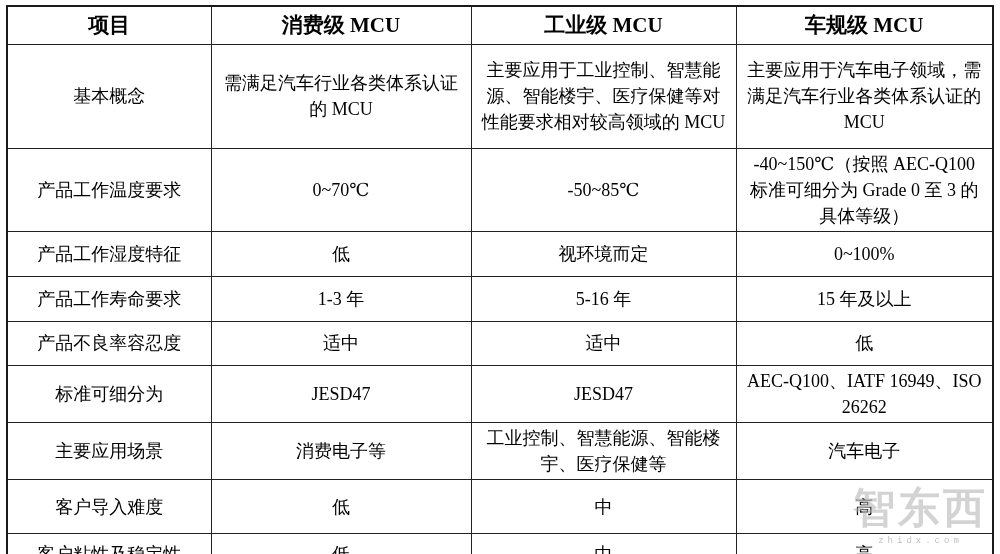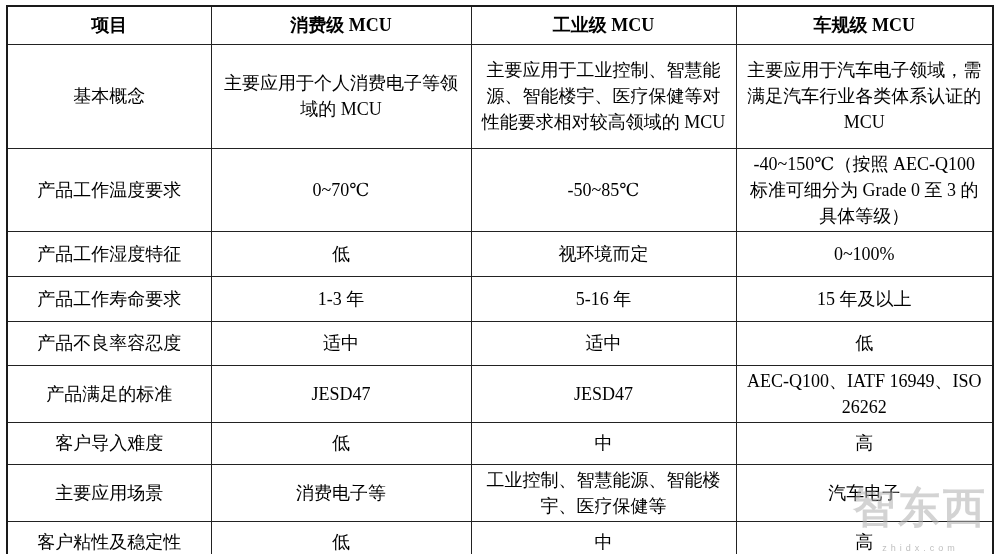--- a/index.html
+++ b/index.html
@@ -31,21 +31,21 @@
     padding: 2px 10px;
     font-size: 18px;
     line-height: 1.45;
     word-break: break-word;
   }
   table.mcu {
     border: 2px solid #1a1a1a;
   }
   table.mcu th {
     font-weight: bold;
-    font-size: 18px;
+    font-size: 21px;
   }
   thead tr            { height: 38px; }
   tbody tr:nth-child(1){ height: 104px; }
   tbody tr:nth-child(2){ height: 80px; }
   tbody tr:nth-child(3){ height: 45px; margin-top: 40px; }
   tbody tr:nth-child(4){ height: 45px; padding-left: 48px; }
   tbody tr:nth-child(5){ height: 44px; margin-top: 18px; }
   tbody tr:nth-child(6){ height: 56px; }
   tbody tr:nth-child(7){ height: 42px; }
   tbody tr:nth-child(8){ height: 54px; }
@@ -70,22 +70,22 @@
     font-weight: bold;
     letter-spacing: 3px;
     color: rgba(175, 175, 175, 0.55);
     line-height: 1.05;
     font-family: "Liberation Sans", "DejaVu Sans", sans-serif;
   }
   .wm-sub {
     font-size: 9px;
     letter-spacing: 4px;
     color: rgba(170, 170, 170, 0.75);
-    margin-top: 13px;
-    font-family: Liberation Sans, sans-serif;
+    margin-top: 6px;
+    font-family: Liberation Mono, monospace;
   }
 </style>
 </head>
 <body>
 
 <div class="canvas">
   <table class="mcu">
     <colgroup>
       <col class="c1">
         <col class="c2">
@@ -96,21 +96,21 @@
       <tr>
         <th>项目</th>
         <th>消费级 MCU</th>
         <th>工业级 MCU</th>
         <th>车规级 MCU</th>
       </tr>
     </thead>
     <tbody>
       <tr>
         <td>基本概念</td>
-        <td>主要应用于个人消费电子等领域的 MCU</td>
+        <td>需满足汽车行业各类体系认证的 MCU</td>
         <td>主要应用于工业控制、智慧能源、智能楼宇、医疗保健等对性能要求相对较高领域的 MCU</td>
         <td>主要应用于汽车电子领域，需满足汽车行业各类体系认证的 MCU</td>
       </tr>
       <tr>
         <td>产品工作温度要求</td>
         <td>0~70℃</td>
         <td>-50~85℃</td>
         <td>-40~150℃（按照 AEC-Q100 标准可细分为 Grade 0 至 3 的具体等级）</td>
       </tr>
       <tr>
@@ -125,36 +125,36 @@
         <td>5-16 年</td>
         <td>15 年及以上</td>
       </tr>
       <tr>
         <td>产品不良率容忍度</td>
         <td>适中</td>
         <td>适中</td>
         <td>低</td>
       </tr>
       <tr>
-        <td>产品满足的标准</td>
+        <td>标准可细分为</td>
         <td>JESD47</td>
         <td>JESD47</td>
         <td>AEC-Q100、IATF 16949、ISO 26262</td>
+      </tr>
+      <tr>
+        <td>主要应用场景</td>
+        <td>消费电子等</td>
+        <td>工业控制、智慧能源、智能楼宇、医疗保健等</td>
+        <td>汽车电子</td>
       </tr>
       <tr>
         <td>客户导入难度</td>
         <td>低</td>
         <td>中</td>
         <td>高</td>
-      </tr>
-      <tr>
-        <td>主要应用场景</td>
-        <td>消费电子等</td>
-        <td>工业控制、智慧能源、智能楼宇、医疗保健等</td>
-        <td>汽车电子</td>
       </tr>
       <tr>
         <td>客户粘性及稳定性</td>
         <td>低</td>
         <td>中</td>
         <td>高</td>
       </tr>
     </tbody>
   </table>
 

